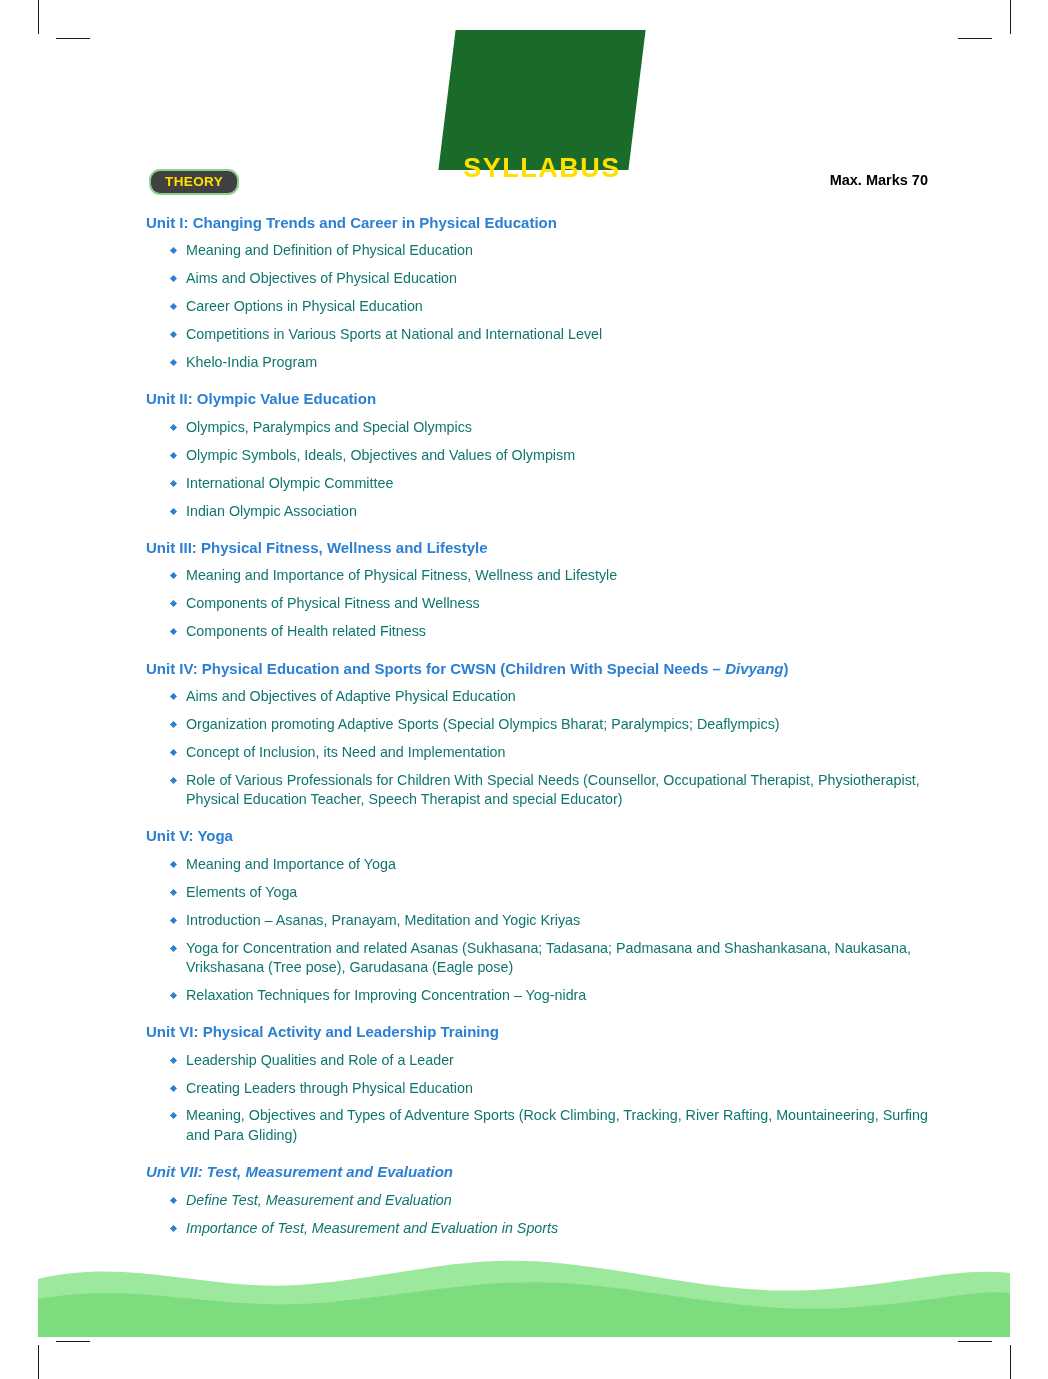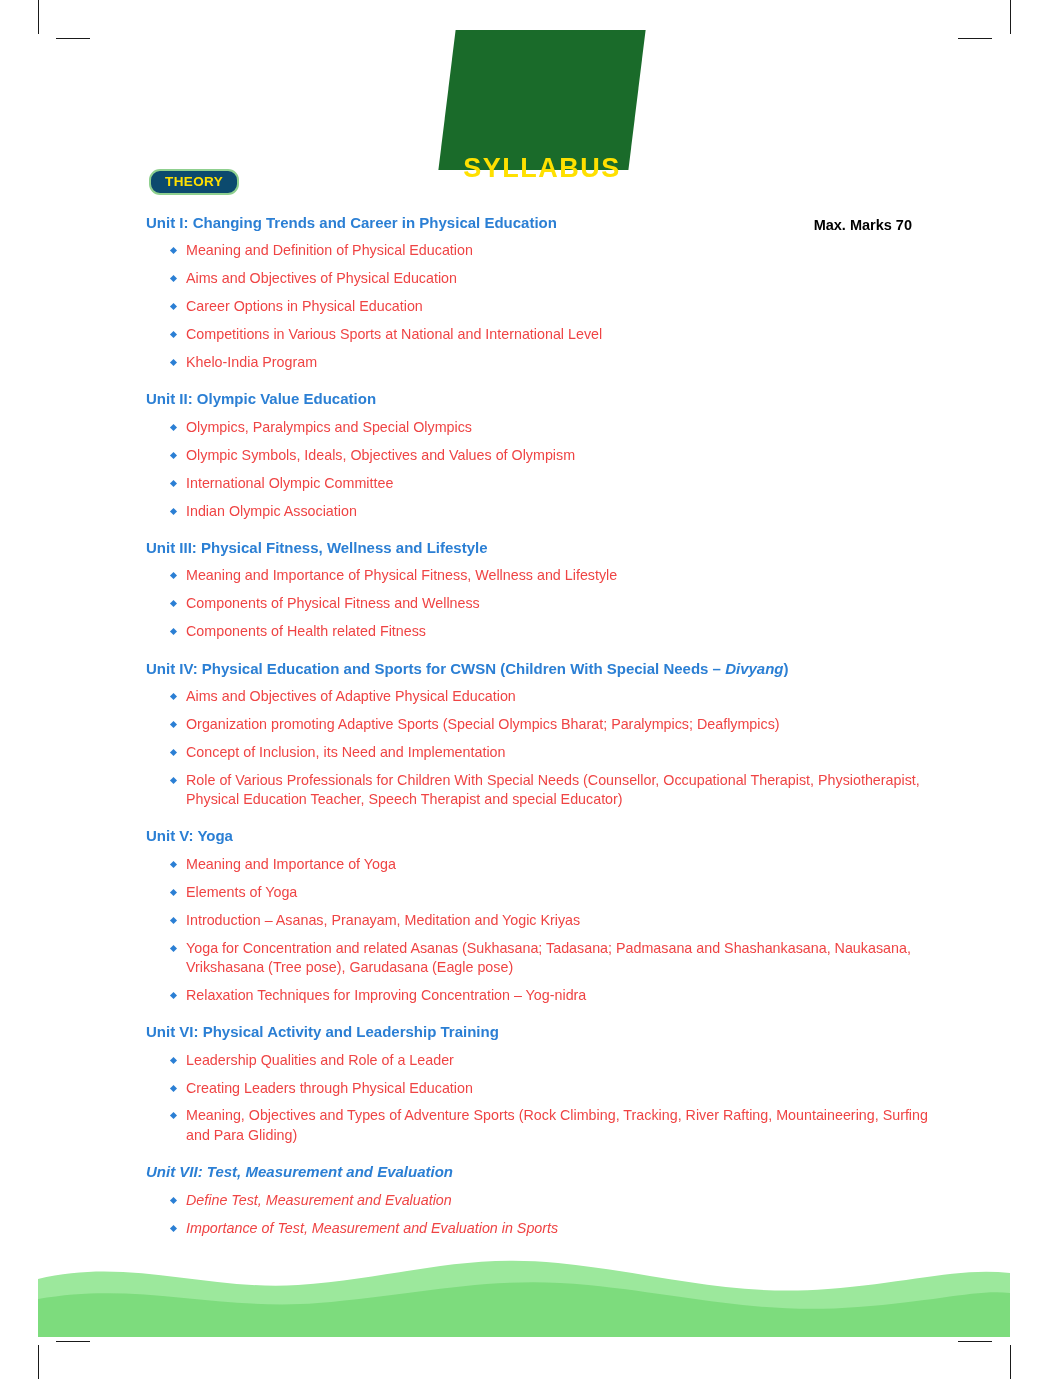--- a/index.html
+++ b/index.html
@@ -50,38 +50,37 @@
     letter-spacing: 1.5px;
     padding-bottom: 10px;
     font-family: "Liberation Sans", sans-serif;
   }
 
   
   .theory-tag {
     position: absolute;
     left: 149px;
     top: 169px;
-    background: #0c4a6e;
+    background: #404040;
     border: 2px solid #8fd08f;
     border-radius: 11px;
     color: #ffe000;
     font-size: 13.5px;
     font-weight: bold;
     padding: 3px 14px 4px 14px;
     letter-spacing: 0.4px;
   }
 
   .max-marks {
     position: absolute;
-    right: 136px;
+    right: 120px;
     top: 172px;
     font-size: 14.5px;
     font-weight: bold;
     color: #000000;
-    margin-top: 45px;
   }
 
   
   .content {
     position: absolute;
     left: 146px;
     top: 213px;
     width: 790px;
   }
   .unit-title {
@@ -97,21 +96,21 @@
 
   ul.points {
     list-style: none;
     margin: 0;
     padding: 0;
   }
   ul.points li {
     position: relative;
     padding-left: 40px;
     font-size: 14.3px;
-    color: #ef4444;
+    color: #0f766e;
     line-height: 1.36;
     margin-bottom: 8.5px;
   }
   ul.points li:last-child { margin-bottom: 0; }
   ul.points li::before {
     content: "";
     position: absolute;
     left: 25px;
     top: 7px;
     width: 5px;

